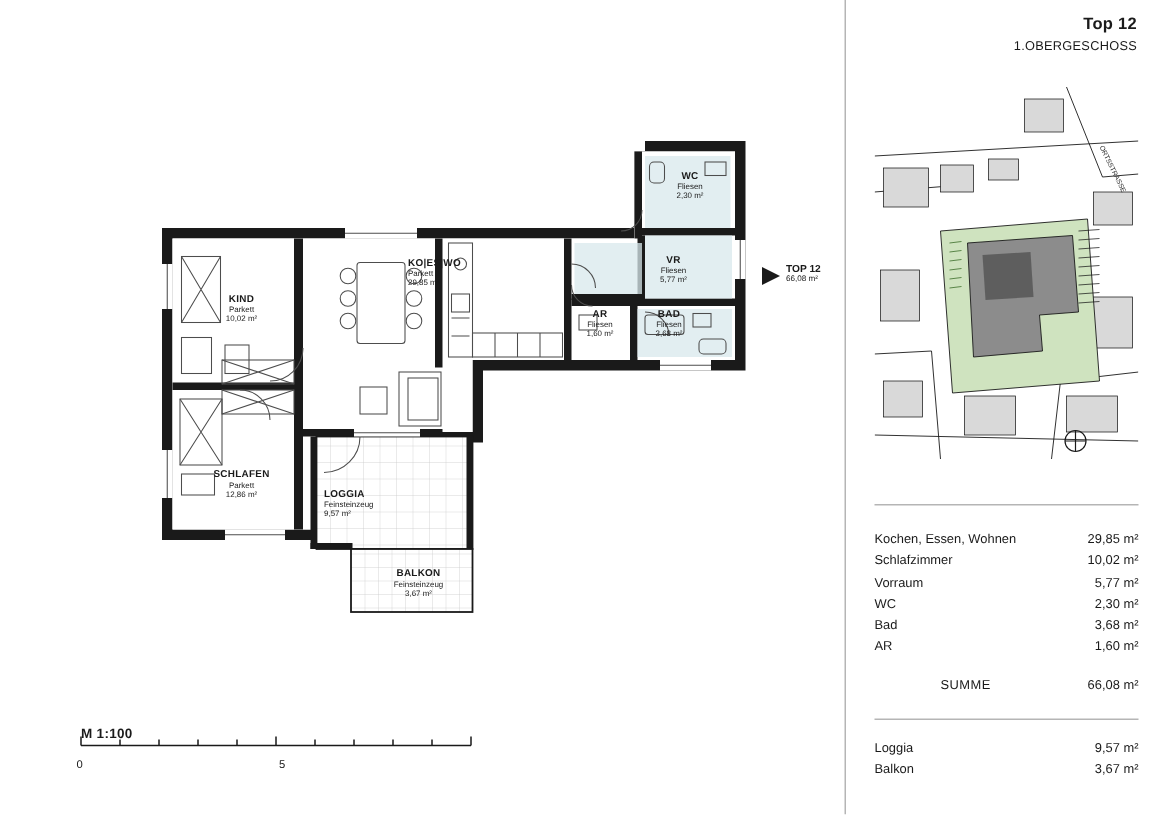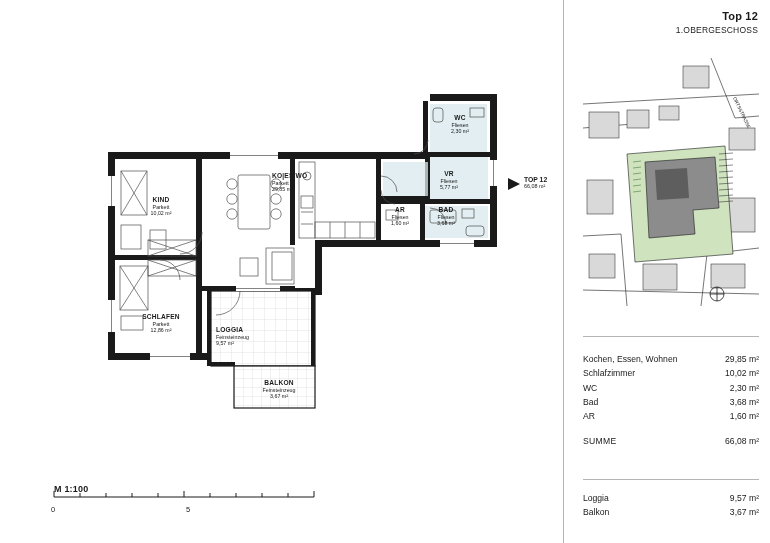--- a/index.html
+++ b/index.html
@@ -42,21 +42,21 @@
   .hr2{top:479px;}
 
   
   .areas{
     position:absolute;left:19px;top:352px;width:176px;
     font-size:8.6px;
   }
   .arow{display:flex;justify-content:space-between;line-height:14.3px;white-space:nowrap;}
   .arow .lbl{text-align:left;}
   .arow .val{text-align:right;}
-  .sum{margin-top:11px;font-weight:normal;}
+  .sum{margin-top:11px;font-weight:normal;margin-left:44px;}
   .sum .lbl{letter-spacing:.3px;}
   .extra{position:absolute;left:19px;top:491px;width:176px;font-size:8.6px;}
 
   
   .plan{position:absolute;left:0;top:0;width:563px;height:543px;}
   .plan svg{display:block;}
 
   
 
   .scale-label{
@@ -366,20 +366,24 @@
     <div class="areas">
       <div class="arow">
         <span class="lbl">Kochen, Essen, Wohnen</span>
         <span class="val">29,85 m²</span>
       </div>
       <div class="arow">
         <span class="lbl">Schlafzimmer</span>
         <span class="val">10,02 m²</span>
       </div>
       <div class="arow">
+        <span class="lbl">Vorraum</span>
+        <span class="val">5,77 m²</span>
+      </div>
+      <div class="arow">
         <span class="lbl">WC</span>
         <span class="val">2,30 m²</span>
       </div>
       <div class="arow">
         <span class="lbl">Bad</span>
         <span class="val">3,68 m²</span>
       </div>
       <div class="arow">
         <span class="lbl">AR</span>
         <span class="val">1,60 m²</span>

